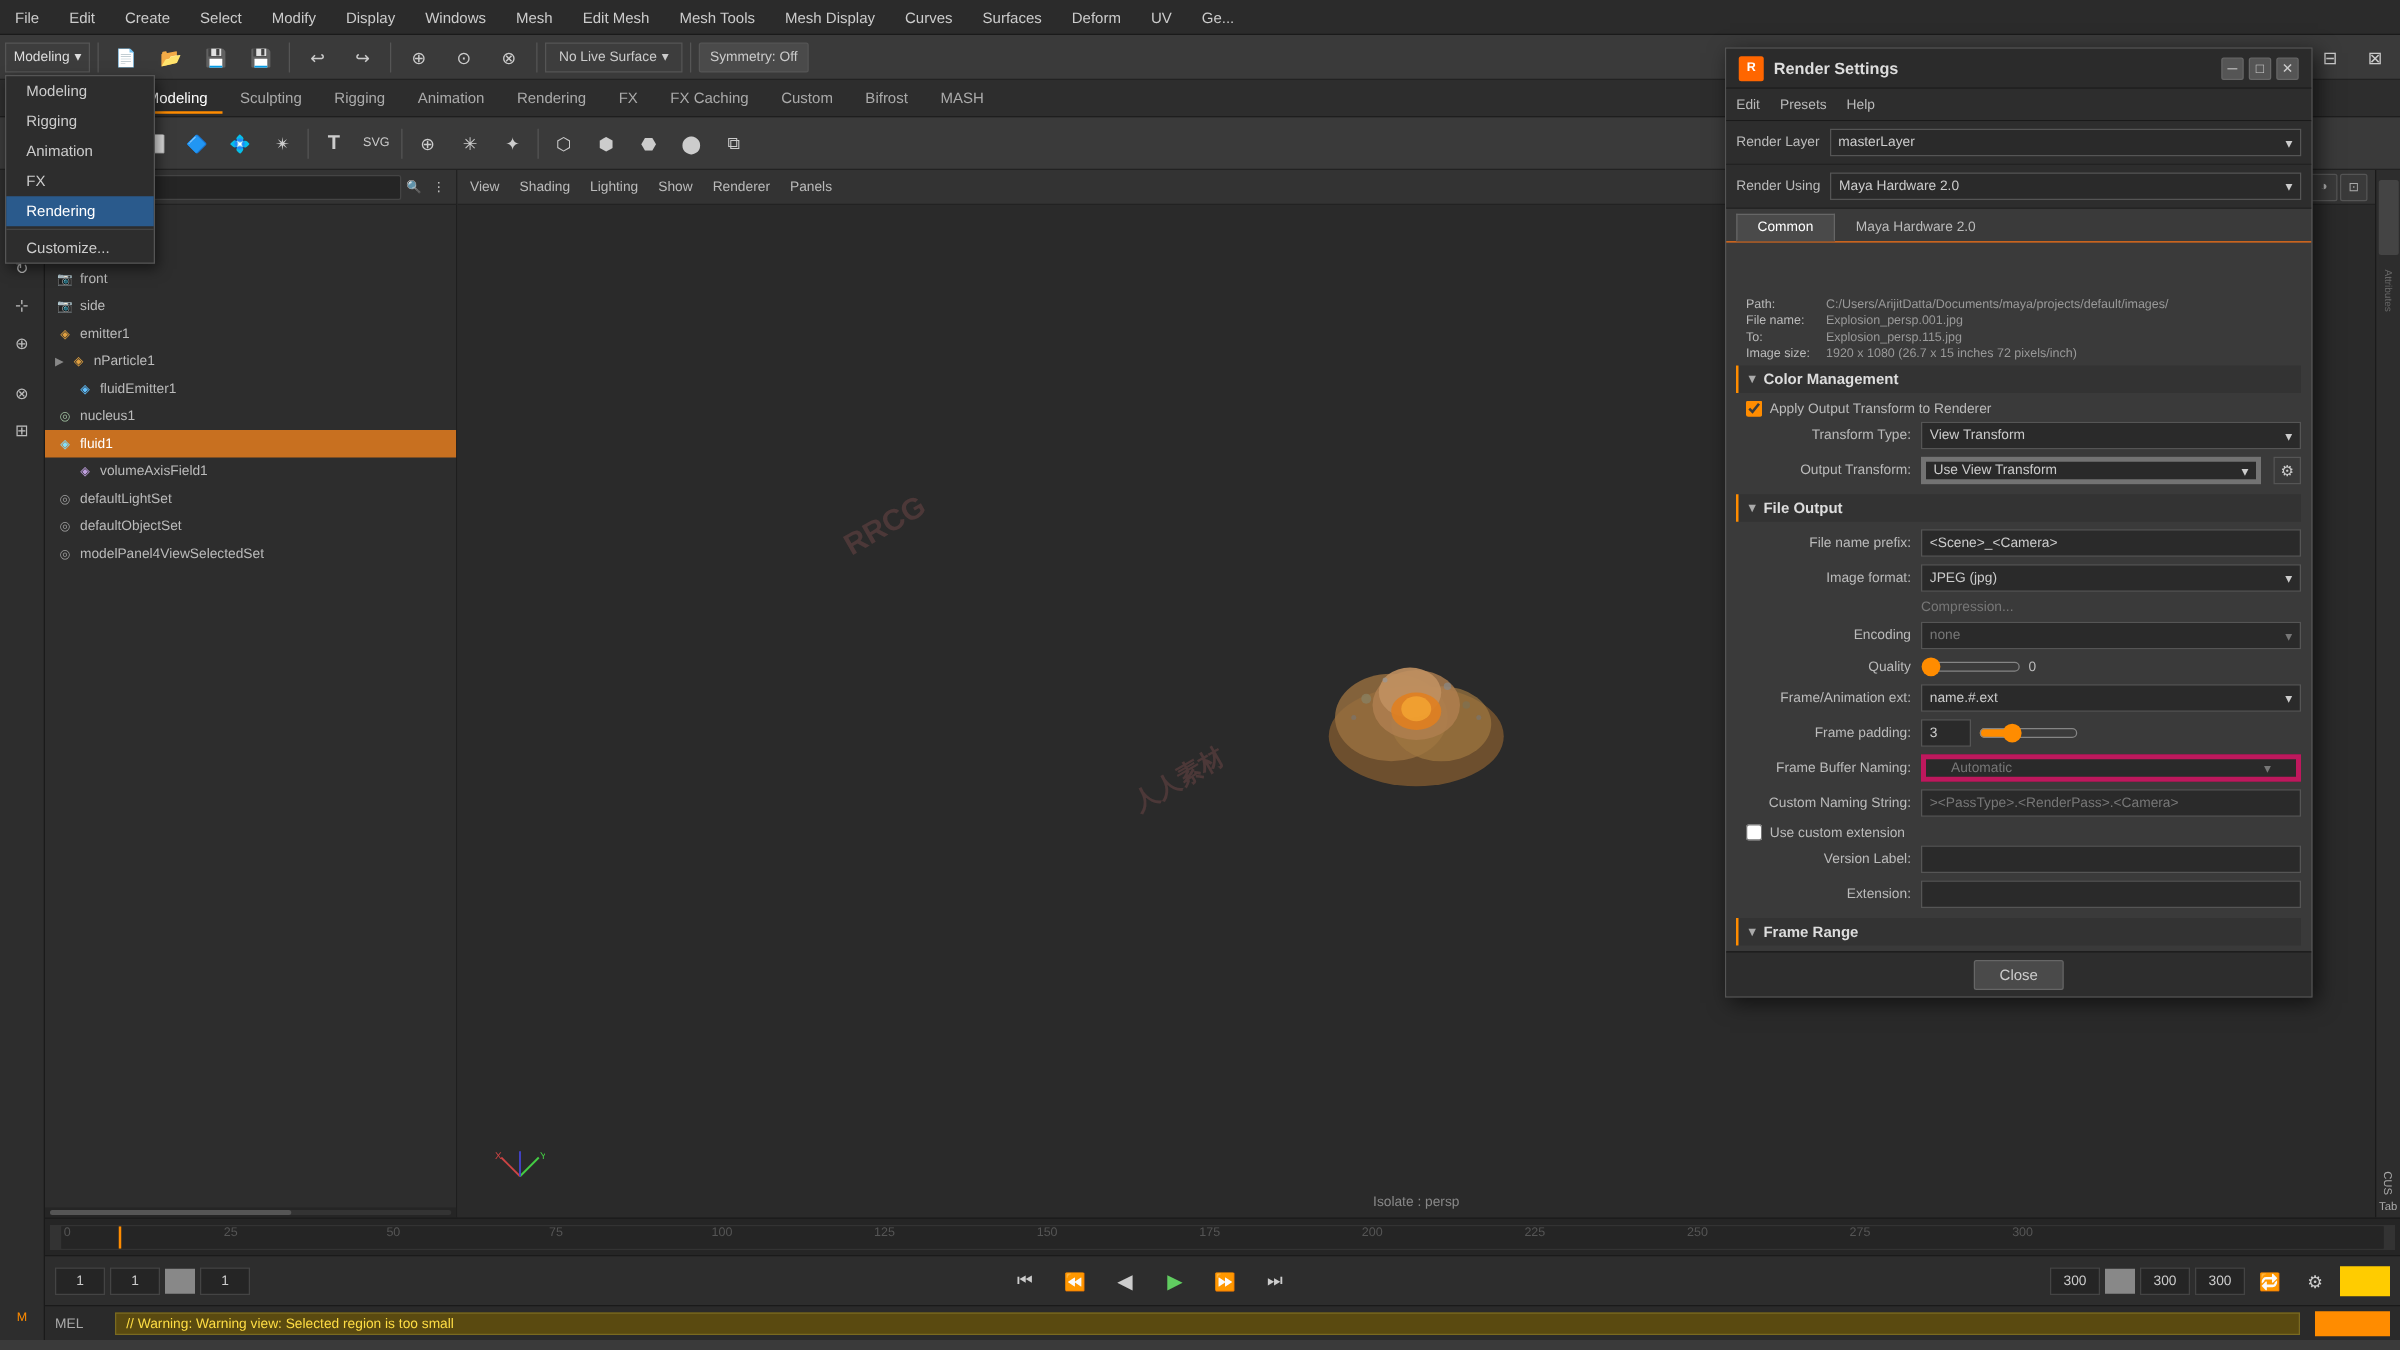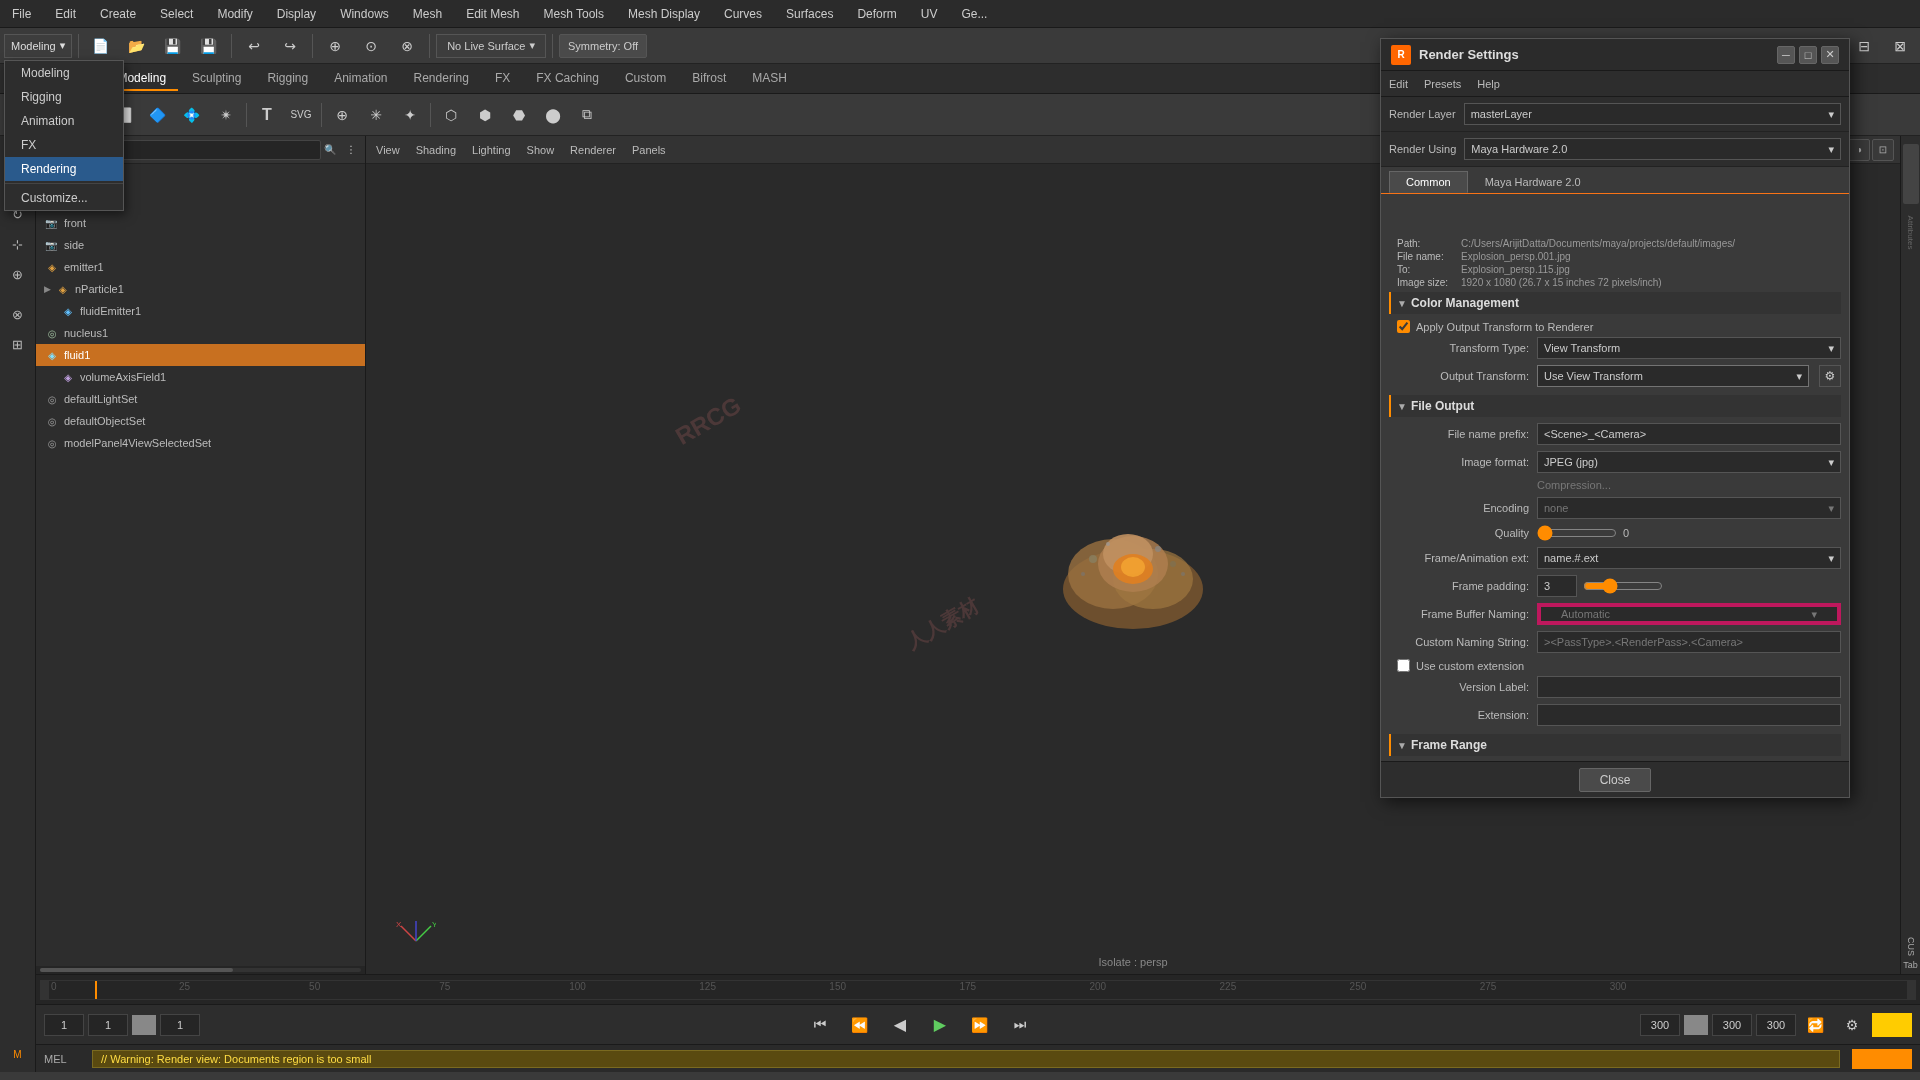--- a/index.html
+++ b/index.html
@@ -821,21 +821,21 @@
           <input type="text" class="transport-field" value="300" style="">
           <div style="margin-left:auto;display:flex;gap:4px;align-items:center;">
             <div class="icon-btn">🔁</div>
             <div class="icon-btn">⚙</div>
           </div>
           <div style="width:40px;height:24px;background:#ffcc00;"></div>
         </div>
 
         <div class="status-bar">
           <span class="status-mel">MEL</span>
-          <div class="status-warning">// Warning: Render view: Documents region is too small</div>
+          <div class="status-warning">// Warning: Warning view: Selected region is too small</div>
           <div style="width:60px;height:20px;background:#ff8c00;margin-left:4px;"></div>
         </div>
       </div>
     </div>
   </div>
 </div>
 
 <div style="position:fixed;top:38px;right:70px;width:470px;height:760px;background:#3a3a3a;border:1px solid #555;box-shadow:4px 4px 16px rgba(0,0,0,0.6);display:flex;flex-direction:column;z-index:1000;">
 
   <div class="render-panel-title">
@@ -906,21 +906,21 @@
     </div>
     <div class="render-row">
       <span class="render-label">Transform Type:</span>
       <div style="flex:1;background:#2a2a2a;border:1px solid #555;color:#ccc;padding:2px 6px;font-size:11px;height:22px;display:flex;align-items:center;cursor:pointer;">
         <span>View Transform</span>
         <span style="margin-left:auto;">▾</span>
       </div>
     </div>
     <div class="render-row">
       <span class="render-label">Output Transform:</span>
-      <div style="flex:1;background:#2a2a2a;border:1px solid #737373;color:#ccc;padding:2px 6px;font-size:11px;height:22px;display:flex;align-items:center;cursor:pointer;gap:30px;">
+      <div style="flex:1;background:#2a2a2a;border:4px solid #737373;color:#ccc;padding:2px 6px;font-size:11px;height:22px;display:flex;align-items:center;cursor:pointer;gap:30px;">
         <span>Use View Transform</span>
         <span style="margin-left:auto;">▾</span>
       </div>
       <div style="width:22px;height:22px;background:#3a3a3a;border:1px solid #555;display:flex;align-items:center;justify-content:center;cursor:pointer;margin-left:2px;">⚙</div>
     </div>
 
     <div class="section-header" style="margin-top:8px;">
       <span style="color:#aaa;font-size:10px;">▼</span>
       <span class="section-title">File Output</span>
     </div>

